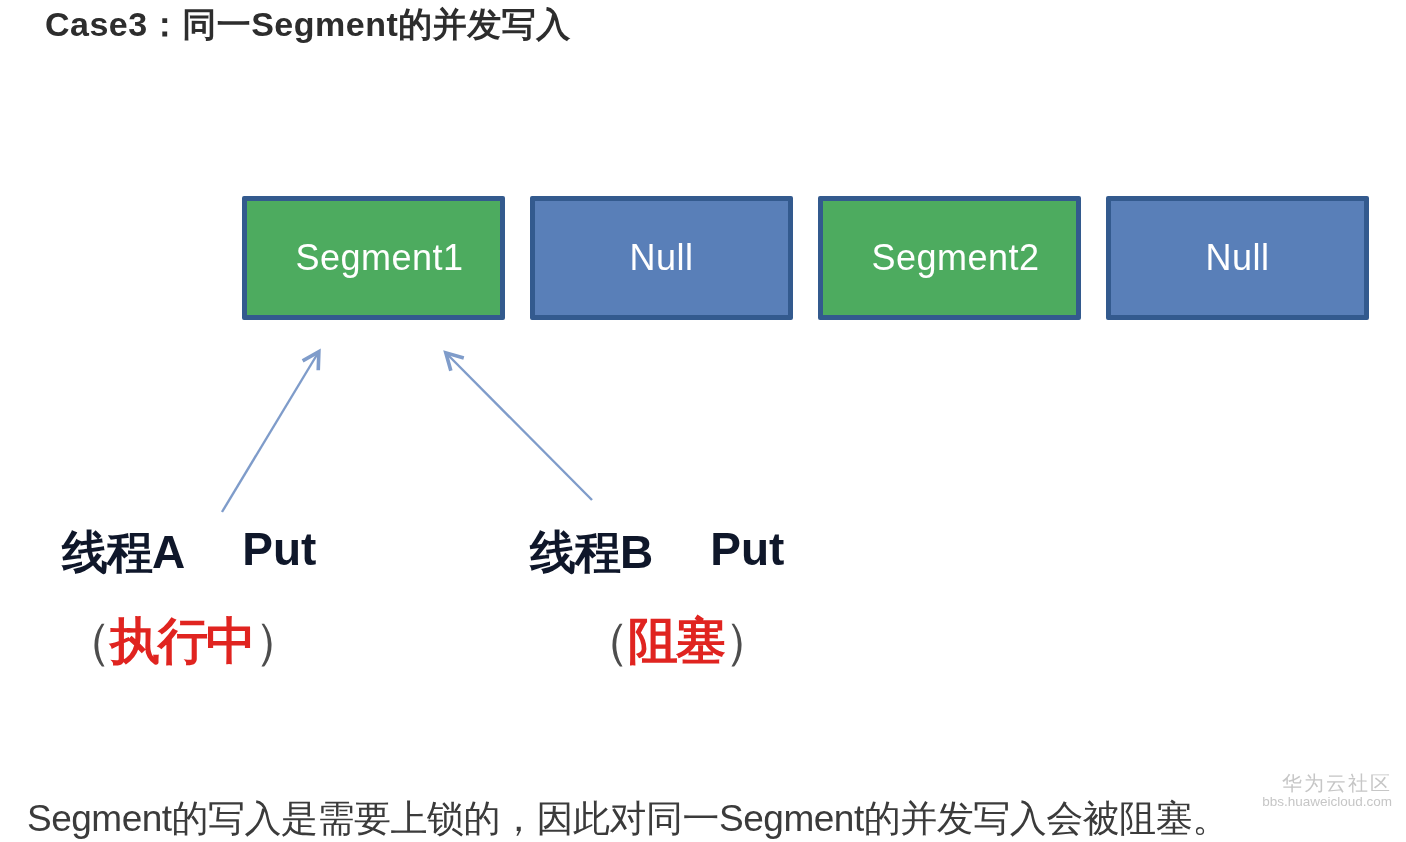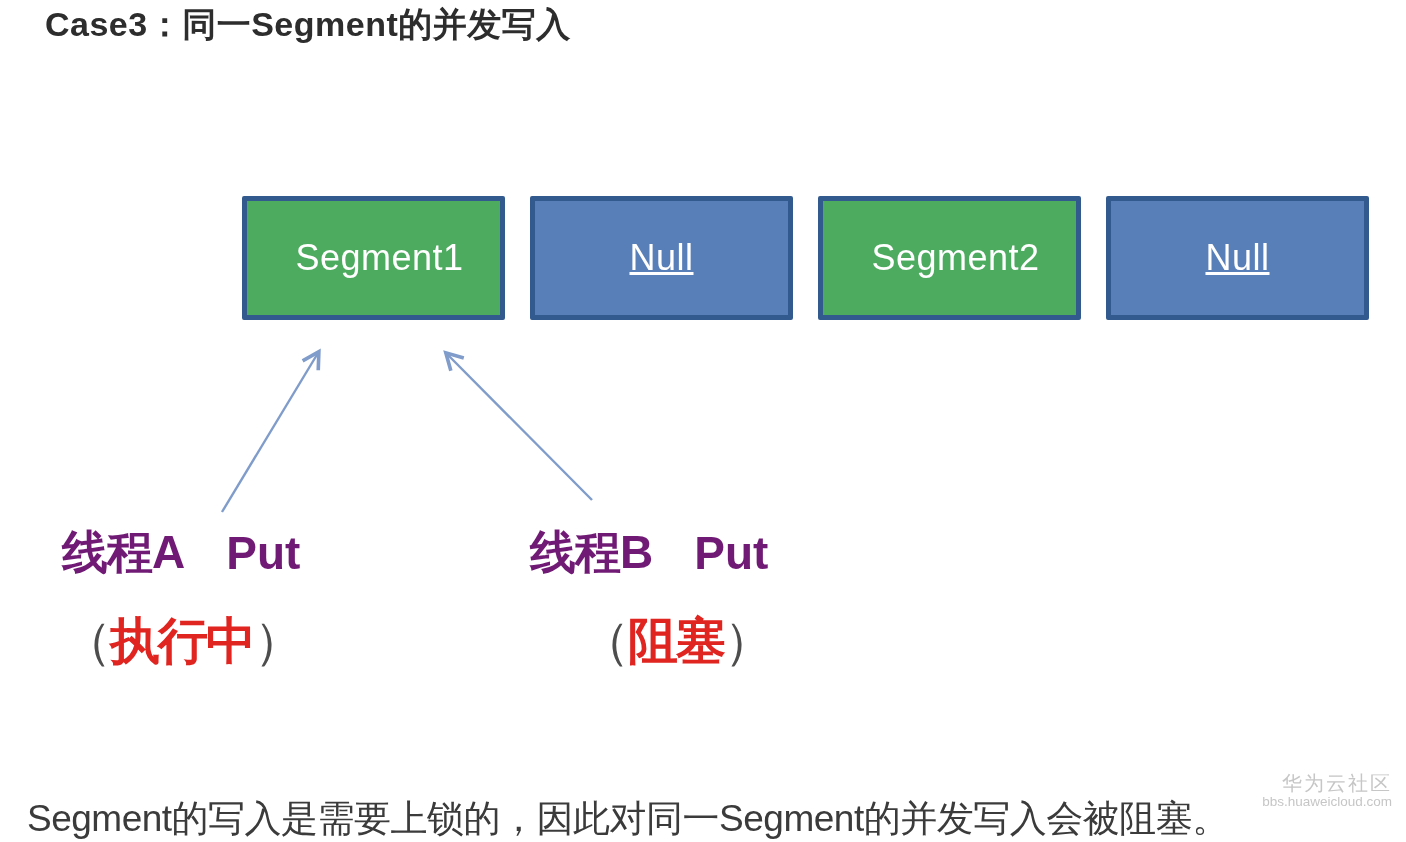--- a/index.html
+++ b/index.html
@@ -47,21 +47,21 @@
     border-radius:2px;
     display:flex;
     align-items:center;
     justify-content:center;
     color:#ffffff;
     font-size:36px;
     letter-spacing:0.5px;
     white-space:nowrap;
   }
   .box.segment{background:var(--segment-fill,#4dab5f);padding-left:12px;}
-  .box.null{background:var(--null-fill,#597fb8);text-decoration:underline;}
+  .box.null{background:var(--null-fill,#597fb8);}
   .arrows{
     position:absolute;
     left:0;top:0;
     width:1406px;height:842px;
     pointer-events:none;
   }
   .arrow-line{
     stroke:var(--arrow,#7f9cca);
     stroke-width:2.4;
     fill:none;
@@ -70,36 +70,36 @@
     stroke:var(--arrow,#7f9cca);
     fill:none;
   }
   .thread-label{
     position:absolute;
     color:#1f1f1f;
     white-space:nowrap;
   }
   .tl-line1{
     display:flex;
-    align-items:center;
+    align-items:flex-start;
     font-size:46px;
     font-weight:700;
-    color:#701a75;
+    color:#0f172a;
   }
   .tl-name{letter-spacing:-1px;}
-  .tl-action{margin-left:42px;}
+  .tl-action{margin-left:58px;}
   .tl-line2{
     margin-top:24px;
     font-size:50px;
     font-weight:600;
     letter-spacing:-2px;
   }
   .tl-line2 .paren{color:var(--paren-gray,#4d4d4d);font-weight:400;}
   .tl-line2 .status{color:var(--status-red,#e02420);}
-  .tl-line2.indent{padding-left:50px;text-align:right;}
+  .tl-line2.indent{padding-left:50px;}
   .footer-text{
     position:absolute;
     left:27px;
     top:794px;
     font-size:37px;
     color:var(--footer-text,#3b3b3b);
     white-space:nowrap;
     letter-spacing:-0.5px;
   }
   .watermark{

